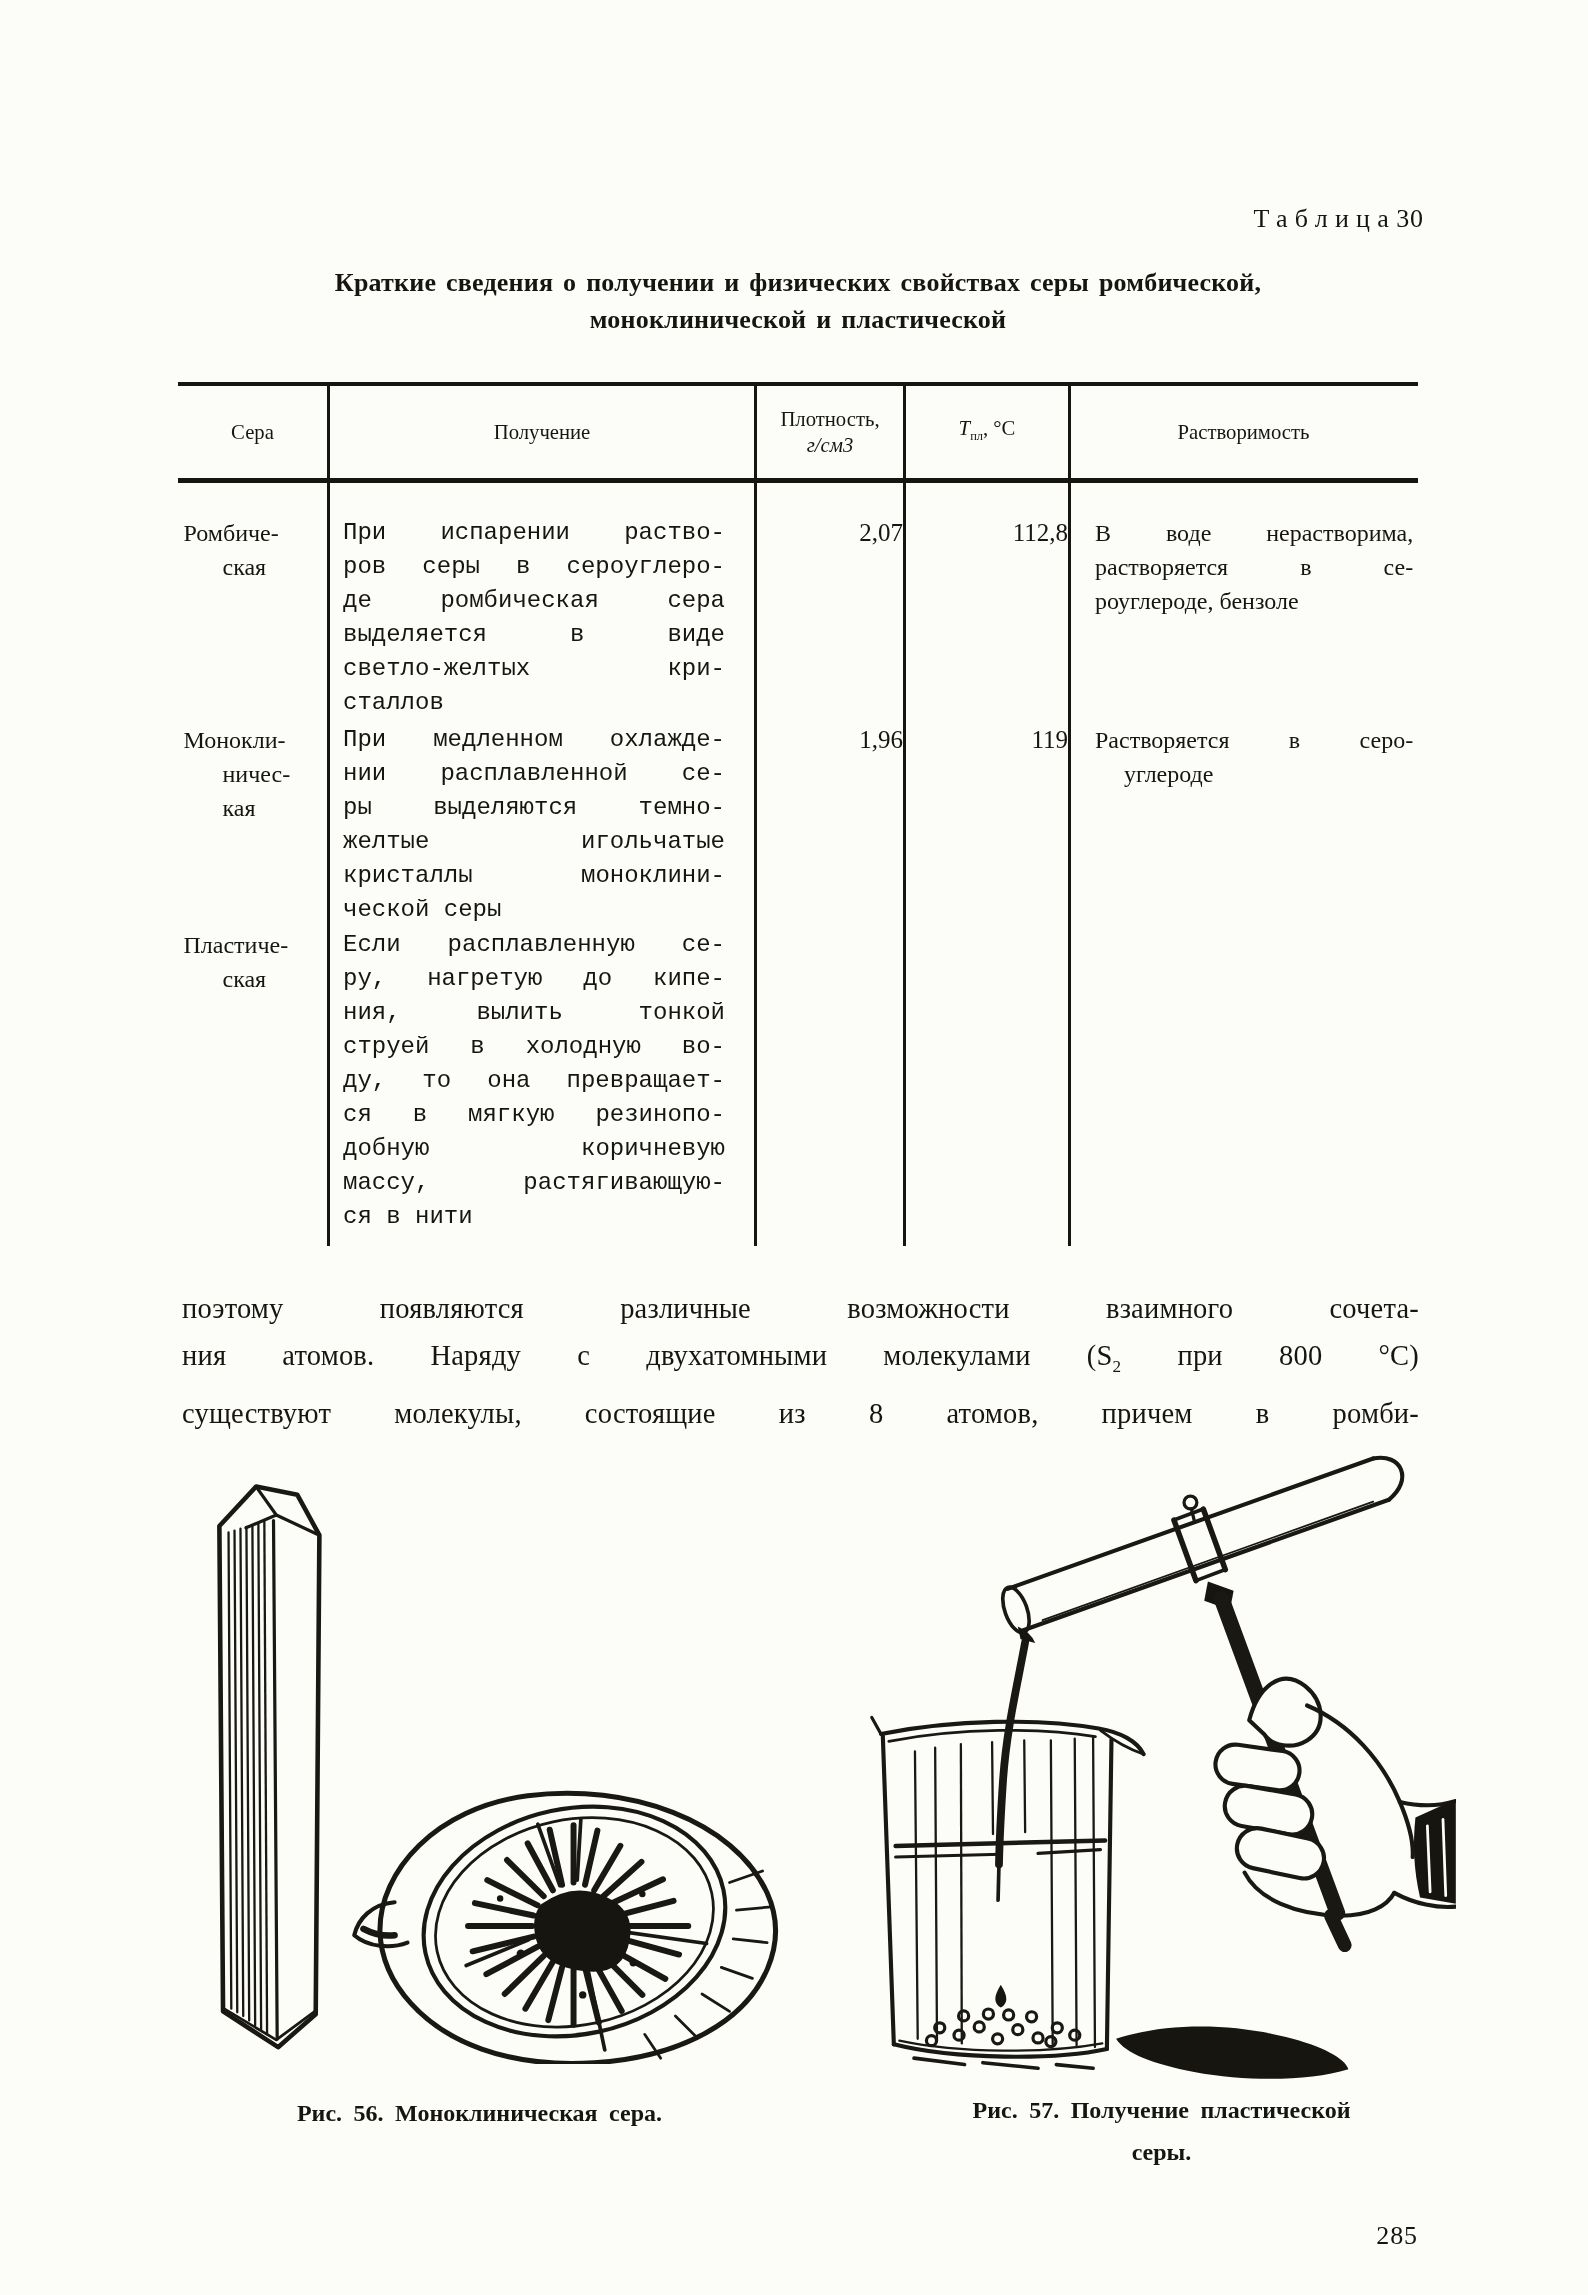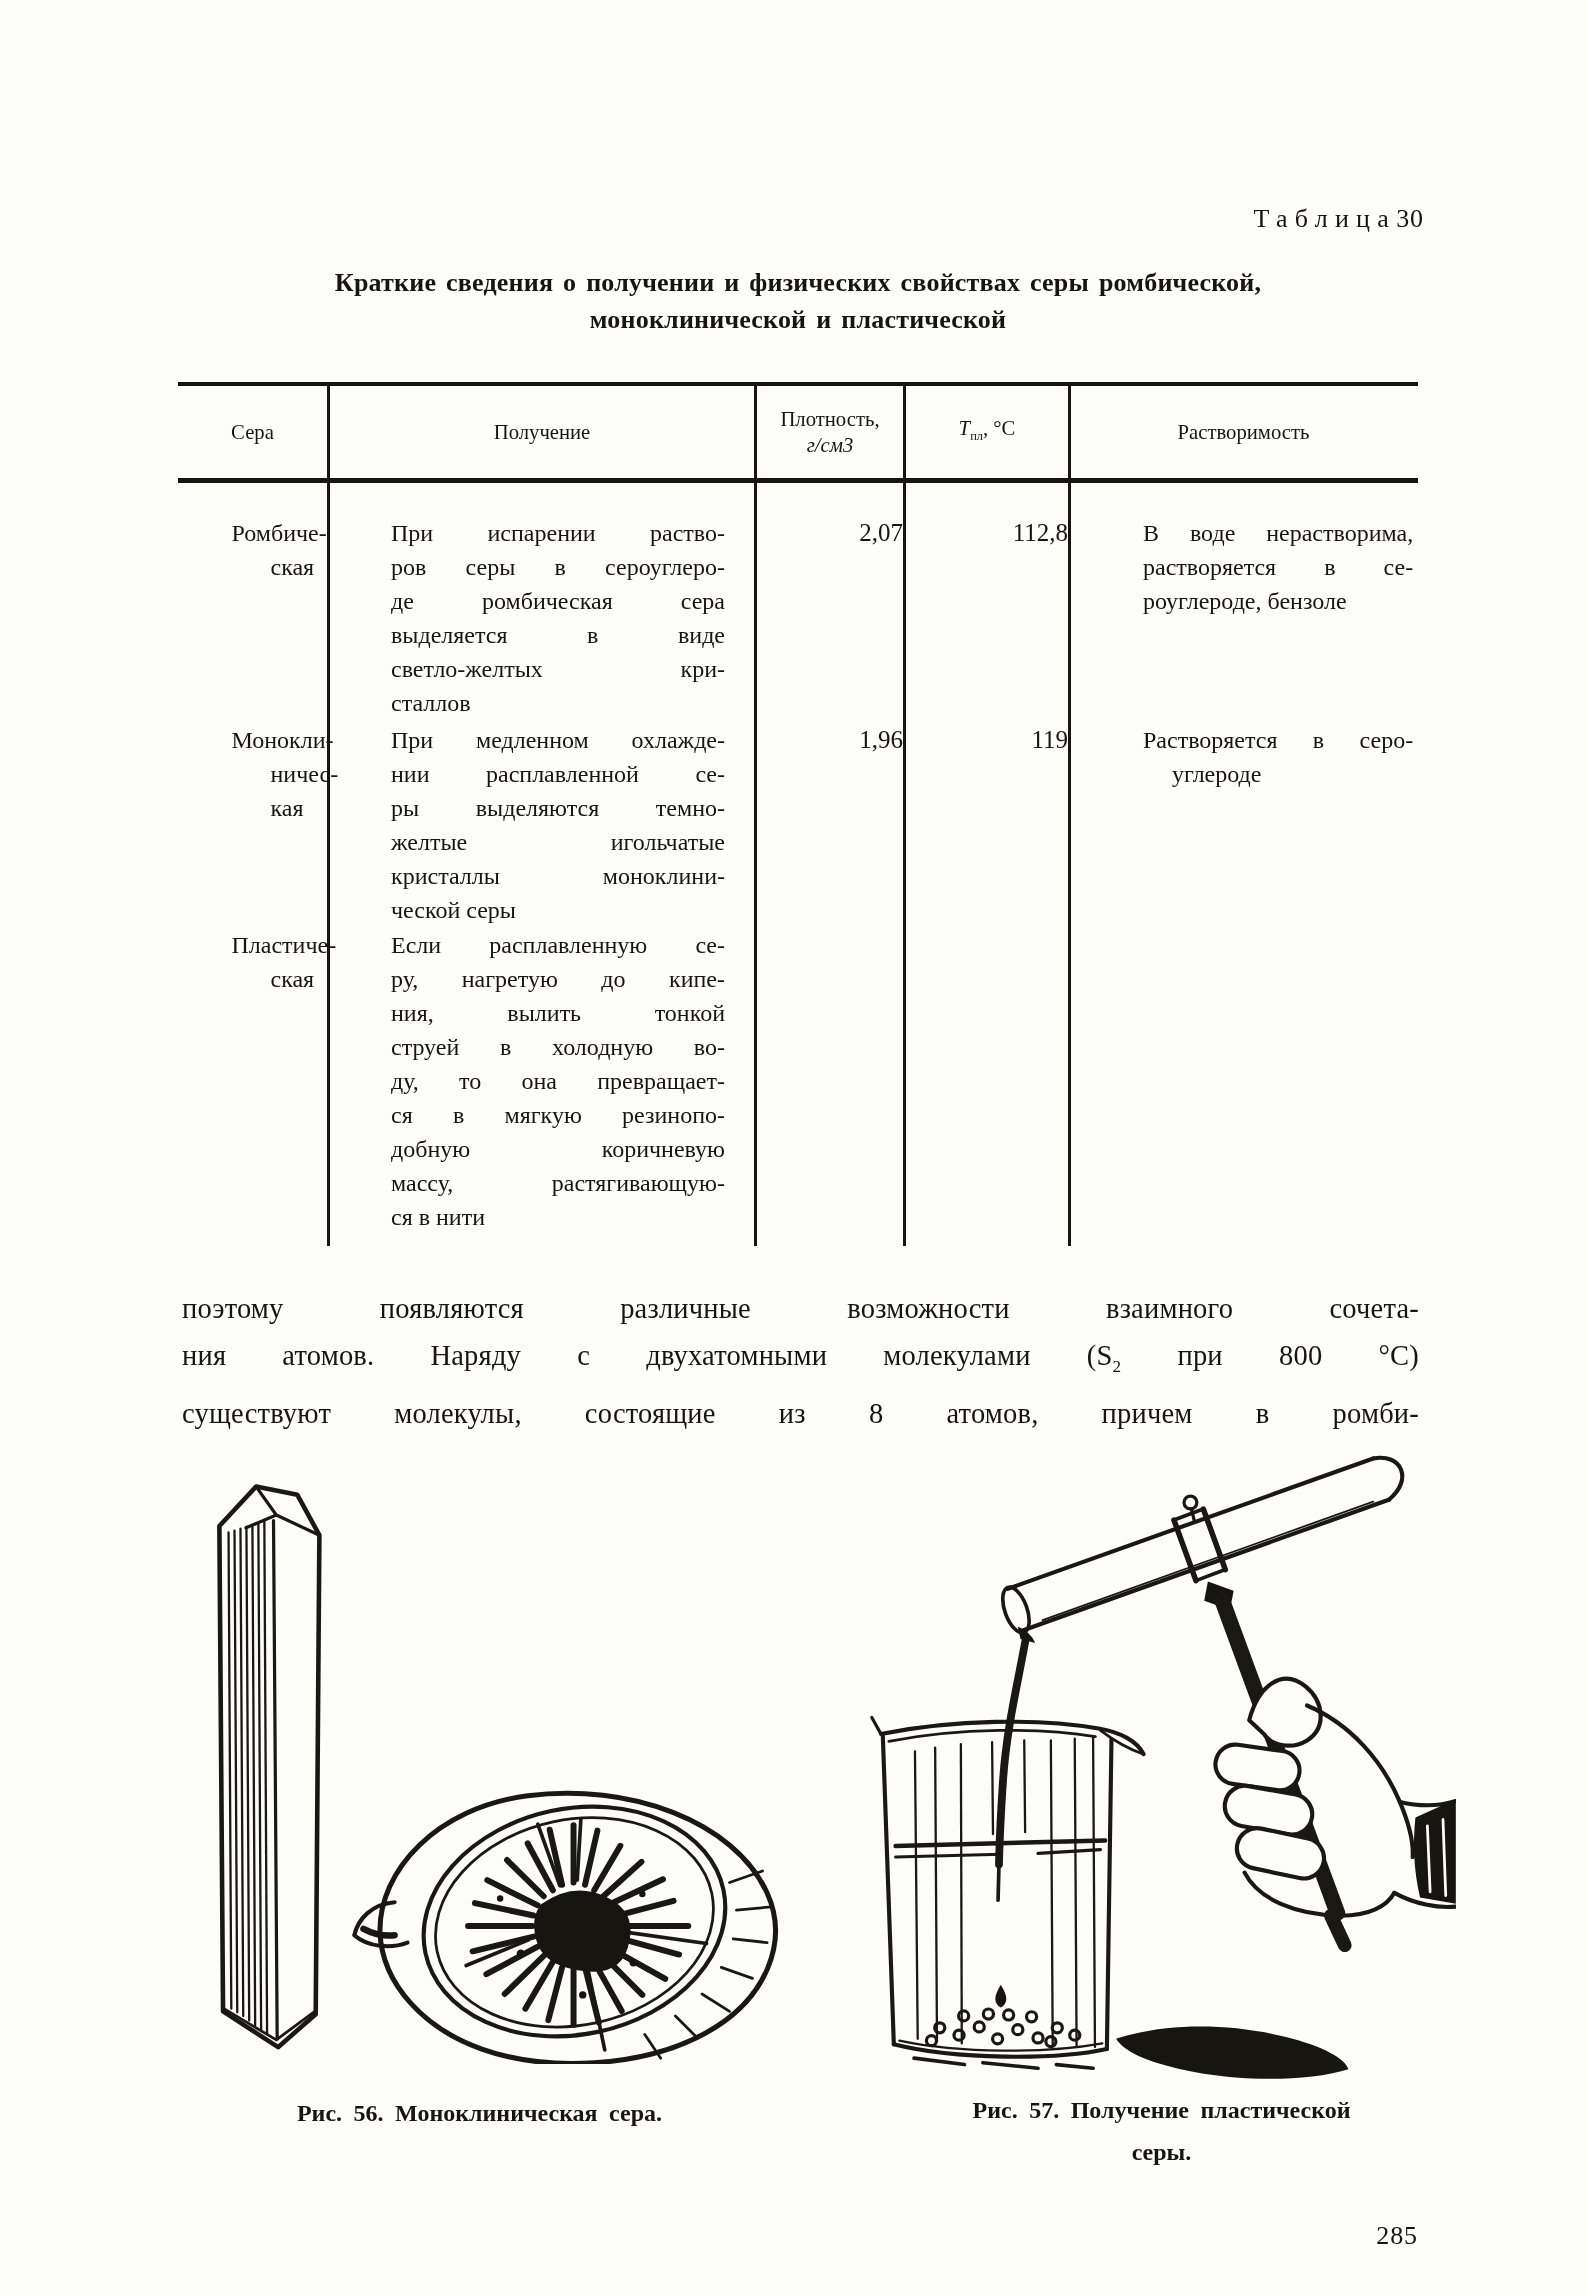--- a/index.html
+++ b/index.html
@@ -34,27 +34,27 @@
   .thead{
     border-top:4.1px solid var(--ink);
     border-bottom:5px solid var(--ink);
   }
   .thead .th{
     height:92px;display:flex;flex-direction:column;
     align-items:center;justify-content:center;text-align:center;
     font-size:20.7px;line-height:26px;
   }
   .bdr{border-right:3.2px solid var(--ink);}
-  .cell{font-size:24px;line-height:34px;margin-left:48px;}
+  .cell{font-size:24px;line-height:34px;}
   .r1 .cell{padding-top:33px;}
   .r2 .cell{padding-top:2.8px;}
   .r3 .cell{padding-top:0.9px;padding-bottom:12px;}
   .name-col{padding-left:5.5px;padding-right:3.7px;}
   .name-col .ln + .ln{padding-left:39px;}
-  .method-col{padding-left:13px;padding-right:29px;}
+  .method-col{padding-left:13px;padding-right:29px;font-family:Liberation Mono, monospace;}
   .num-col{text-align:right;font-size:25px;}
   .sol-col{padding-left:24px;padding-right:2.8px;}
   .just .ln{text-align:justify;text-align-last:justify;}
   .just .ln:last-child{text-align-last:left;}
   .ind{padding-left:29px;}
   .it{font-style:italic;}
   sub{font-size:.6em;}
   
   .para{
     position:absolute;left:182px;top:1285px;width:1237px;

